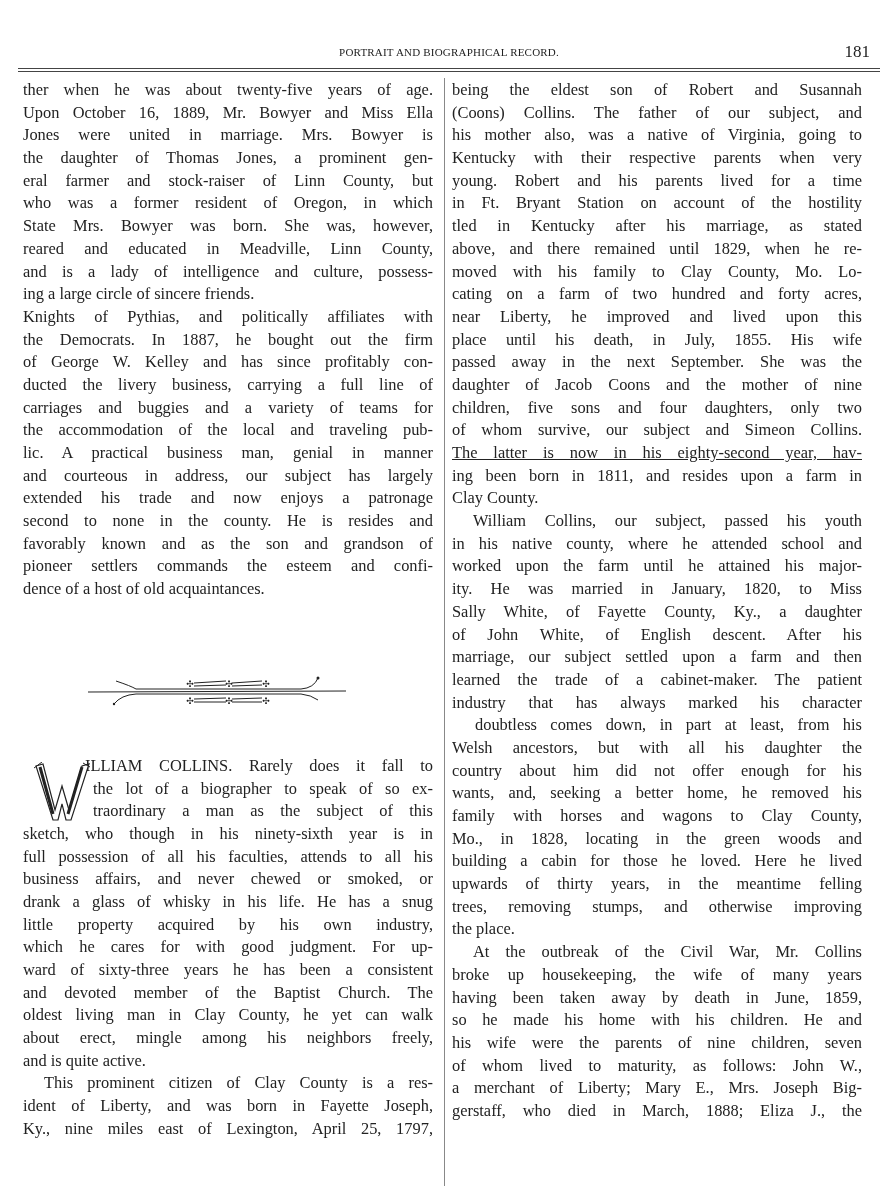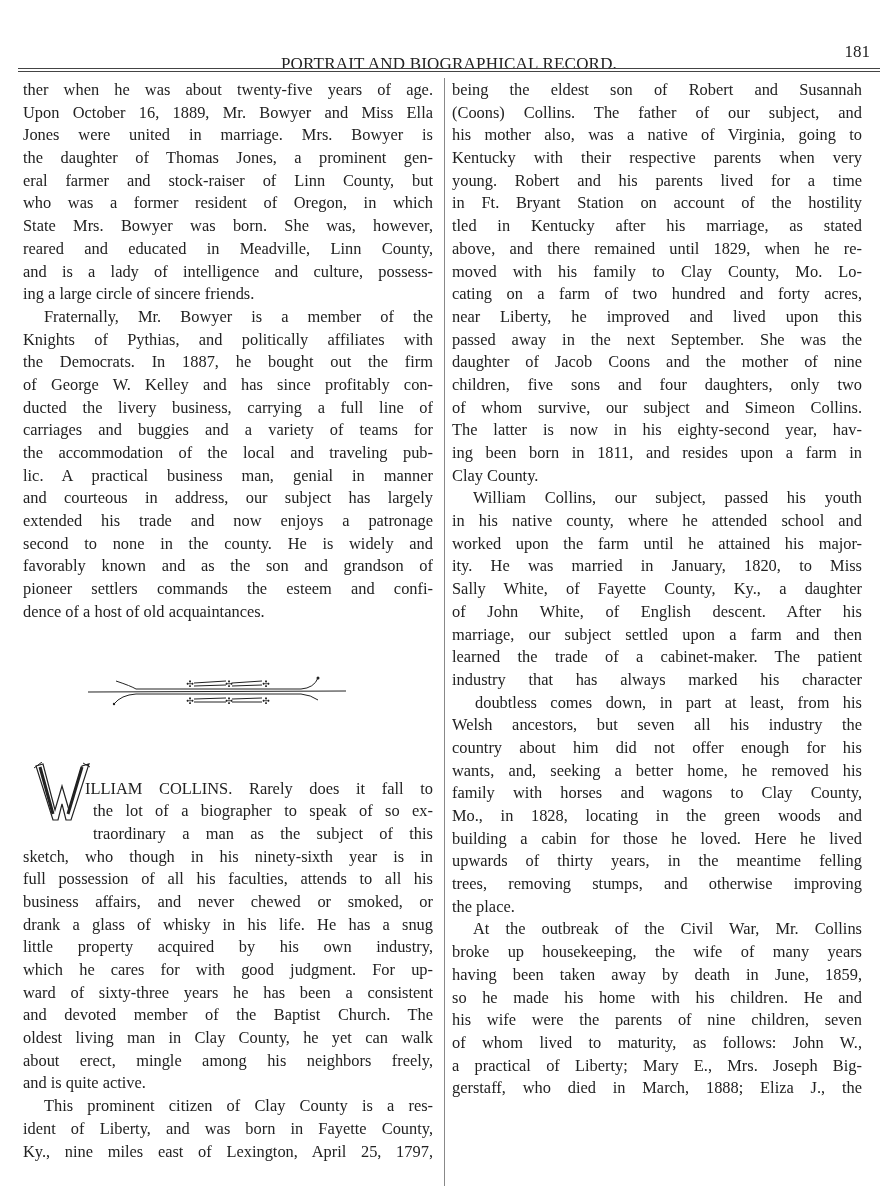--- a/index.html
+++ b/index.html
@@ -4,22 +4,22 @@
 <style>
   html, body { margin: 0; padding: 0; }
   body {
     width: 896px; height: 1200px; background: #ffffff; position: relative; overflow: hidden;
     font-family: "DejaVu Serif", "Liberation Serif", serif; color: #222;
   }
   .header {
     position: absolute; left: 18px; top: 38px; width: 862px; height: 30px;
   }
   .running-title {
-    position: absolute; left: 0; right: 0; top: 16px; text-align: center;
-    font-family: "Liberation Serif", serif; font-size: 17px; letter-spacing: 0.2px; color: #222;
+    position: absolute; left: 0; right: 0; top: 8px; text-align: center;
+    font-family: "Liberation Serif", serif; font-size: 11px; letter-spacing: 0.2px; color: #222;
   }
   .page-number {
     position: absolute; right: 10px; top: 4px;
     font-family: "Liberation Serif", serif; font-size: 17px; color: #222;
   }
   .rule-top { position: absolute; left: 18px; width: 862px; top: 68px; border-top: 1px solid #444; }
   .rule-top2 { position: absolute; left: 18px; width: 862px; top: 71px; border-top: 1px solid #444; }
   .col-divider { position: absolute; left: 444px; top: 78px; height: 1108px; border-left: 1px solid #888; }
   .column {
     position: absolute; top: 79px; font-family: "Liberation Serif", serif;
@@ -55,31 +55,30 @@
       <div class="line"><span style="white-space: nowrap; word-spacing: 0px;">Jones were united in marriage. Mrs. Bowyer is</span></div>
       <div class="line"><span style="white-space: nowrap; word-spacing: 0px;">the daughter of Thomas Jones, a prominent gen-</span></div>
       <div class="line"><span style="white-space: nowrap; word-spacing: 0px;">eral farmer and stock-raiser of Linn County, but</span></div>
       <div class="line"><span style="white-space: nowrap; word-spacing: 0px;">who was a former resident of Oregon, in which</span></div>
       <div class="line"><span style="white-space: nowrap; word-spacing: 0px;">State Mrs. Bowyer was born. She was, however,</span></div>
       <div class="line"><span style="white-space: nowrap; word-spacing: 0px;">reared and educated in Meadville, Linn County,</span></div>
       <div class="line"><span style="white-space: nowrap; word-spacing: 0px;">and is a lady of intelligence and culture, possess-</span></div>
       <div class="line last">ing a large circle of sincere friends.</div>
     </div>
   <div>
-      <div class="line indent"><span style="white-space: nowrap; word-spacing: 0px;">Fraternally, Mr. Bowyer is a member of the</span></div>
       <div class="line"><span style="white-space: nowrap; word-spacing: 0px;">Knights of Pythias, and politically affiliates with</span></div>
       <div class="line"><span style="white-space: nowrap; word-spacing: 0px;">the Democrats. In 1887, he bought out the firm</span></div>
       <div class="line"><span style="white-space: nowrap; word-spacing: 0px;">of George W. Kelley and has since profitably con-</span></div>
       <div class="line"><span style="white-space: nowrap; word-spacing: 0px;">ducted the livery business, carrying a full line of</span></div>
       <div class="line"><span style="white-space: nowrap; word-spacing: 0px;">carriages and buggies and a variety of teams for</span></div>
       <div class="line"><span style="white-space: nowrap; word-spacing: 0px;">the accommodation of the local and traveling pub-</span></div>
       <div class="line"><span style="white-space: nowrap; word-spacing: 0px;">lic. A practical business man, genial in manner</span></div>
       <div class="line"><span style="white-space: nowrap; word-spacing: 0px;">and courteous in address, our subject has largely</span></div>
       <div class="line"><span style="white-space: nowrap; word-spacing: 0px;">extended his trade and now enjoys a patronage</span></div>
-      <div class="line"><span style="white-space: nowrap; word-spacing: 0px;">second to none in the county. He is widely and</span></div>
+      <div class="line"><span style="white-space: nowrap; word-spacing: 0px;">second to none in the county. He is resides and</span></div>
       <div class="line"><span style="white-space: nowrap; word-spacing: 0px;">favorably known and as the son and grandson of</span></div>
       <div class="line"><span style="white-space: nowrap; word-spacing: 0px;">pioneer settlers commands the esteem and confi-</span></div>
       <div class="line last">dence of a host of old acquaintances.</div>
     </div>
   <div style="height:154px"></div>
   <div>
       <div class="line dropindent-first"><span style="white-space: nowrap; word-spacing: 0px;">ILLIAM COLLINS. Rarely does it fall to</span></div>
       <div class="line dropindent"><span style="white-space: nowrap; word-spacing: 0px;">the lot of a biographer to speak of so ex-</span></div>
       <div class="line dropindent"><span style="white-space: nowrap; word-spacing: 0px;">traordinary a man as the subject of this</span></div>
       <div class="line"><span style="white-space: nowrap; word-spacing: 0px;">sketch, who though in his ninety-sixth year is in</span></div>
@@ -89,21 +88,21 @@
       <div class="line"><span style="white-space: nowrap; word-spacing: 0px;">little property acquired by his own industry,</span></div>
       <div class="line"><span style="white-space: nowrap; word-spacing: 0px;">which he cares for with good judgment. For up-</span></div>
       <div class="line"><span style="white-space: nowrap; word-spacing: 0px;">ward of sixty-three years he has been a consistent</span></div>
       <div class="line"><span style="white-space: nowrap; word-spacing: 0px;">and devoted member of the Baptist Church. The</span></div>
       <div class="line"><span style="white-space: nowrap; word-spacing: 0px;">oldest living man in Clay County, he yet can walk</span></div>
       <div class="line"><span style="white-space: nowrap; word-spacing: 0px;">about erect, mingle among his neighbors freely,</span></div>
       <div class="line last">and is quite active.</div>
     </div>
   <div>
       <div class="line indent"><span style="white-space: nowrap; word-spacing: 0px;">This prominent citizen of Clay County is a res-</span></div>
-      <div class="line"><span style="white-space: nowrap; word-spacing: 0px;">ident of Liberty, and was born in Fayette County,</span></div>
+      <div class="line"><span style="white-space: nowrap; word-spacing: 0px;">ident of Liberty, and was born in Fayette Joseph,</span></div>
       <div class="line"><span style="white-space: nowrap; word-spacing: 0px;">Ky., nine miles east of Lexington, April 25, 1797,</span></div>
     </div>
 </div>
 
 <svg class="ornament" viewBox="0 0 262 46">
   <g stroke="#222" fill="none" stroke-width="1">
     <line x1="2" y1="24" x2="260" y2="23"></line>
     <path d="M30 13 Q45 18 50 21 L215 21 Q228 20 232 10"></path>
     <path d="M28 36 Q35 27 50 26 L215 26 Q225 27 232 32"></path>
     <g>
@@ -143,52 +142,53 @@
       <div class="line"><span style="white-space: nowrap; word-spacing: 0px;">(Coons) Collins. The father of our subject, and</span></div>
       <div class="line"><span style="white-space: nowrap; word-spacing: 0px;">his mother also, was a native of Virginia, going to</span></div>
       <div class="line"><span style="white-space: nowrap; word-spacing: 0px;">Kentucky with their respective parents when very</span></div>
       <div class="line"><span style="white-space: nowrap; word-spacing: 0px;">young. Robert and his parents lived for a time</span></div>
       <div class="line"><span style="white-space: nowrap; word-spacing: 0px;">in Ft. Bryant Station on account of the hostility</span></div>
       <div class="line"><span style="white-space: nowrap; word-spacing: 0px;">tled in Kentucky after his marriage, as stated</span></div>
       <div class="line"><span style="white-space: nowrap; word-spacing: 0px;">above, and there remained until 1829, when he re-</span></div>
       <div class="line"><span style="white-space: nowrap; word-spacing: 0px;">moved with his family to Clay County, Mo. Lo-</span></div>
       <div class="line"><span style="white-space: nowrap; word-spacing: 0px;">cating on a farm of two hundred and forty acres,</span></div>
       <div class="line"><span style="white-space: nowrap; word-spacing: 0px;">near Liberty, he improved and lived upon this</span></div>
+      <div class="line"><span style="white-space: nowrap; word-spacing: 0px;">place until his death, in July, 1855. His wife</span></div>
       <div class="line"><span style="white-space: nowrap; word-spacing: 0px;">passed away in the next September. She was the</span></div>
       <div class="line"><span style="white-space: nowrap; word-spacing: 0px;">daughter of Jacob Coons and the mother of nine</span></div>
       <div class="line"><span style="white-space: nowrap; word-spacing: 0px;">children, five sons and four daughters, only two</span></div>
       <div class="line"><span style="white-space: nowrap; word-spacing: 0px;">of whom survive, our subject and Simeon Collins.</span></div>
-      <div class="line"><span style="white-space: nowrap; word-spacing: 0px;">The latter is now in his eighty-second year, hav-</span></div>
+      <div class="line"><span style="white-space: nowrap; word-spacing: 0px; text-decoration: underline;">The latter is now in his eighty-second year, hav-</span></div>
       <div class="line"><span style="white-space: nowrap; word-spacing: 0px;">ing been born in 1811, and resides upon a farm in</span></div>
       <div class="line last">Clay County.</div>
     </div>
   <div>
       <div class="line indent"><span style="white-space: nowrap; word-spacing: 0px;">William Collins, our subject, passed his youth</span></div>
       <div class="line"><span style="white-space: nowrap; word-spacing: 0px;">in his native county, where he attended school and</span></div>
       <div class="line"><span style="white-space: nowrap; word-spacing: 0px;">worked upon the farm until he attained his major-</span></div>
       <div class="line"><span style="white-space: nowrap; word-spacing: 0px;">ity. He was married in January, 1820, to Miss</span></div>
       <div class="line"><span style="white-space: nowrap; word-spacing: 0px;">Sally White, of Fayette County, Ky., a daughter</span></div>
       <div class="line"><span style="white-space: nowrap; word-spacing: 0px;">of John White, of English descent. After his</span></div>
       <div class="line"><span style="white-space: nowrap; word-spacing: 0px;">marriage, our subject settled upon a farm and then</span></div>
       <div class="line"><span style="white-space: nowrap; word-spacing: 0px;">learned the trade of a cabinet-maker. The patient</span></div>
       <div class="line"><span style="white-space: nowrap; word-spacing: 0px;">industry that has always marked his character</span></div>
       <div class="line"><span style="white-space: nowrap; word-spacing: 0px; margin-left: 23px;">doubtless comes down, in part at least, from his</span></div>
-      <div class="line"><span style="white-space: nowrap; word-spacing: 0px;">Welsh ancestors, but seven all his industry the</span></div>
+      <div class="line"><span style="white-space: nowrap; word-spacing: 0px;">Welsh ancestors, but with all his daughter the</span></div>
       <div class="line"><span style="white-space: nowrap; word-spacing: 0px;">country about him did not offer enough for his</span></div>
       <div class="line"><span style="white-space: nowrap; word-spacing: 0px;">wants, and, seeking a better home, he removed his</span></div>
       <div class="line"><span style="white-space: nowrap; word-spacing: 0px;">family with horses and wagons to Clay County,</span></div>
       <div class="line"><span style="white-space: nowrap; word-spacing: 0px;">Mo., in 1828, locating in the green woods and</span></div>
       <div class="line"><span style="white-space: nowrap; word-spacing: 0px;">building a cabin for those he loved. Here he lived</span></div>
       <div class="line"><span style="white-space: nowrap; word-spacing: 0px;">upwards of thirty years, in the meantime felling</span></div>
       <div class="line"><span style="white-space: nowrap; word-spacing: 0px;">trees, removing stumps, and otherwise improving</span></div>
       <div class="line last">the place.</div>
     </div>
   <div>
       <div class="line indent"><span style="white-space: nowrap; word-spacing: 0px;">At the outbreak of the Civil War, Mr. Collins</span></div>
       <div class="line"><span style="white-space: nowrap; word-spacing: 0px;">broke up housekeeping, the wife of many years</span></div>
       <div class="line"><span style="white-space: nowrap; word-spacing: 0px;">having been taken away by death in June, 1859,</span></div>
       <div class="line"><span style="white-space: nowrap; word-spacing: 0px;">so he made his home with his children. He and</span></div>
       <div class="line"><span style="white-space: nowrap; word-spacing: 0px;">his wife were the parents of nine children, seven</span></div>
       <div class="line"><span style="white-space: nowrap; word-spacing: 0px;">of whom lived to maturity, as follows: John W.,</span></div>
-      <div class="line"><span style="white-space: nowrap; word-spacing: 0px;">a practical of Liberty; Mary E., Mrs. Joseph Big-</span></div>
+      <div class="line"><span style="white-space: nowrap; word-spacing: 0px;">a merchant of Liberty; Mary E., Mrs. Joseph Big-</span></div>
       <div class="line"><span style="white-space: nowrap; word-spacing: 0px;">gerstaff, who died in March, 1888; Eliza J., the</span></div>
     </div>
 </div>
 
 </body></html>

